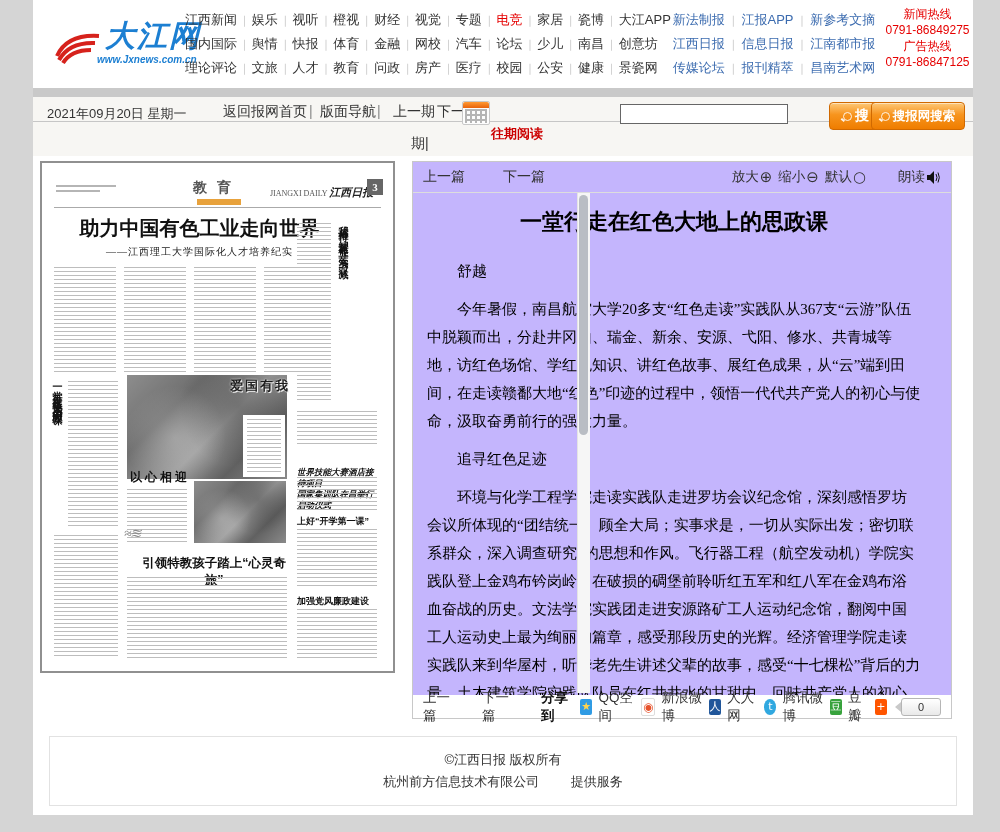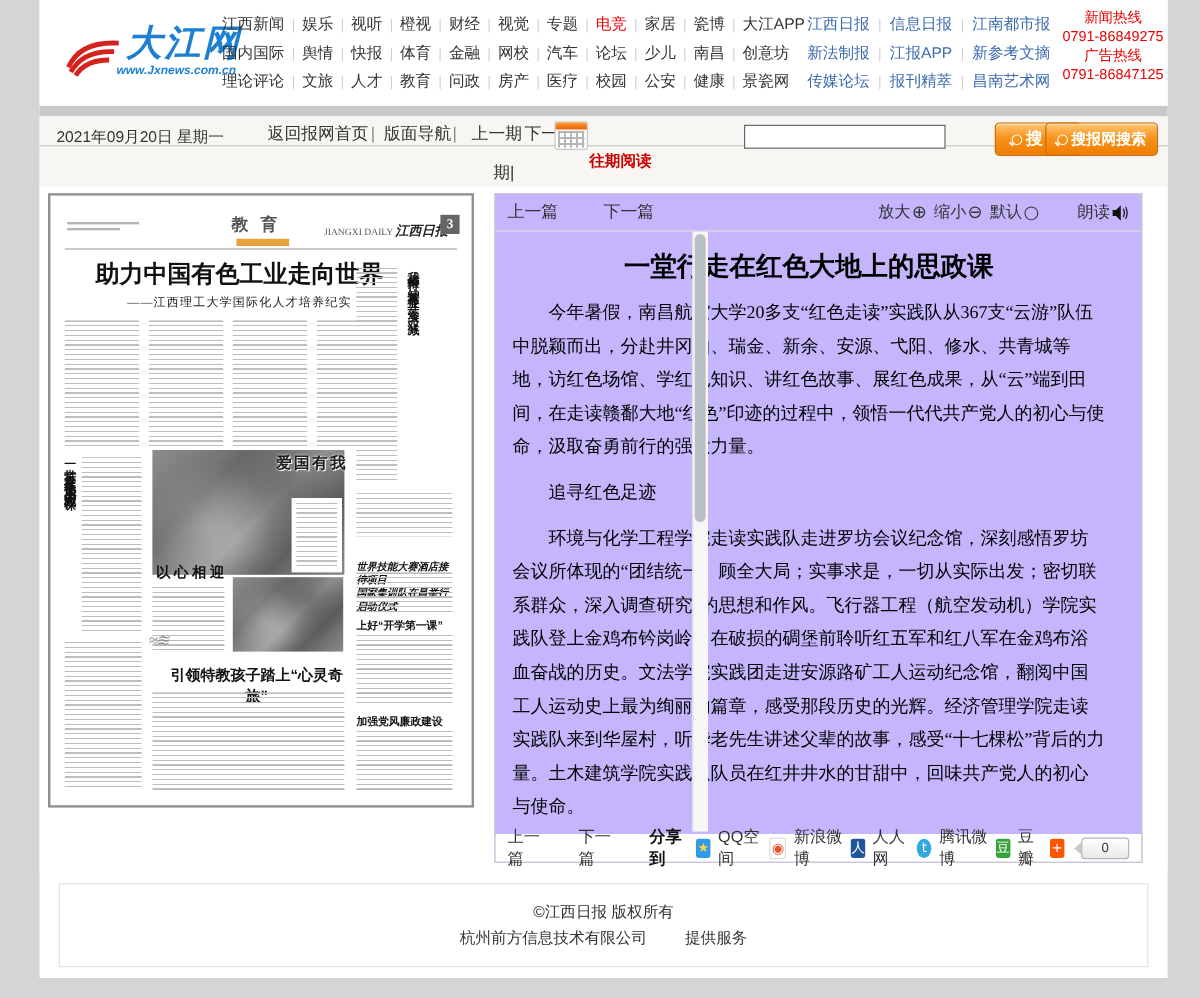--- a/index.html
+++ b/index.html
@@ -153,24 +153,24 @@
       <div class="nav-row">
         <a class="ni">国内国际</a><a class="ni sep">舆情</a><a class="ni sep">快报</a><a class="ni sep">体育</a><a class="ni sep">金融</a><a class="ni sep">网校</a><a class="ni sep">汽车</a><a class="ni sep">论坛</a><a class="ni sep">少儿</a><a class="ni sep">南昌</a><a class="ni sep">创意坊</a>
       </div>
       <div class="nav-row">
         <a class="ni">理论评论</a><a class="ni sep">文旅</a><a class="ni sep">人才</a><a class="ni sep">教育</a><a class="ni sep">问政</a><a class="ni sep">房产</a><a class="ni sep">医疗</a><a class="ni sep">校园</a><a class="ni sep">公安</a><a class="ni sep">健康</a><a class="ni sep">景瓷网</a>
       </div>
     </div>
 
     <div class="nav2">
       <div class="nav-row">
+        <a class="pl">新法制报</a><a class="pl sep">江报APP</a><a class="pl sep">新参考文摘</a>
+      </div>
+      <div class="nav-row">
         <a class="pl">江西日报</a><a class="pl sep">信息日报</a><a class="pl sep">江南都市报</a>
-      </div>
-      <div class="nav-row">
-        <a class="pl">新法制报</a><a class="pl sep">江报APP</a><a class="pl sep">新参考文摘</a>
       </div>
       <div class="nav-row">
         <a class="pl">传媒论坛</a><a class="pl sep">报刊精萃</a><a class="pl sep">昌南艺术网</a>
       </div>
     </div>
 
     <div class="hotline">
       <div>新闻热线</div>
       <div>0791-86849275</div>
       <div>广告热线</div>
@@ -287,20 +287,21 @@
             <svg class="speaker-icon" width="14" height="13" viewBox="0 0 14 13">
               <polygon points="0,4 3,4 7,0 7,13 3,9 0,9" fill="#111"></polygon>
               <path d="M9 3 Q11 6.5 9 10 M11 1.5 Q13.6 6.5 11 11.5" stroke="#111" stroke-width="1" fill="none"></path>
             </svg>
           </span>
         </div>
       </div>
 
       <div class="article-view">
         <h1 class="article-title">一堂行走在红色大地上的思政课</h1>
+        <div class="byline">舒越</div>
         <p>今年暑假，南昌航空大学20多支“红色走读”实践队从367支“云游”队伍中脱颖而出，分赴井冈山、瑞金、新余、安源、弋阳、修水、共青城等地，访红色场馆、学红色知识、讲红色故事、展红色成果，从“云”端到田间，在走读赣鄱大地“红色”印迹的过程中，领悟一代代共产党人的初心与使命，汲取奋勇前行的强大力量。</p>
         <p>追寻红色足迹</p>
         <p>环境与化学工程学院走读实践队走进罗坊会议纪念馆，深刻感悟罗坊会议所体现的“团结统一、顾全大局；实事求是，一切从实际出发；密切联系群众，深入调查研究”的思想和作风。飞行器工程（航空发动机）学院实践队登上金鸡布钤岗岭，在破损的碉堡前聆听红五军和红八军在金鸡布浴血奋战的历史。文法学院实践团走进安源路矿工人运动纪念馆，翻阅中国工人运动史上最为绚丽的篇章，感受那段历史的光辉。经济管理学院走读实践队来到华屋村，听华老先生讲述父辈的故事，感受“十七棵松”背后的力量。土木建筑学院实践队队员在红井井水的甘甜中，回味共产党人的初心与使命。</p>
 
       </div>
 
       <div class="share-bar">
         <a class="sb-link">上一篇</a>
         <a class="sb-link">下一篇</a>
         <span class="sb-label">分享到</span>

